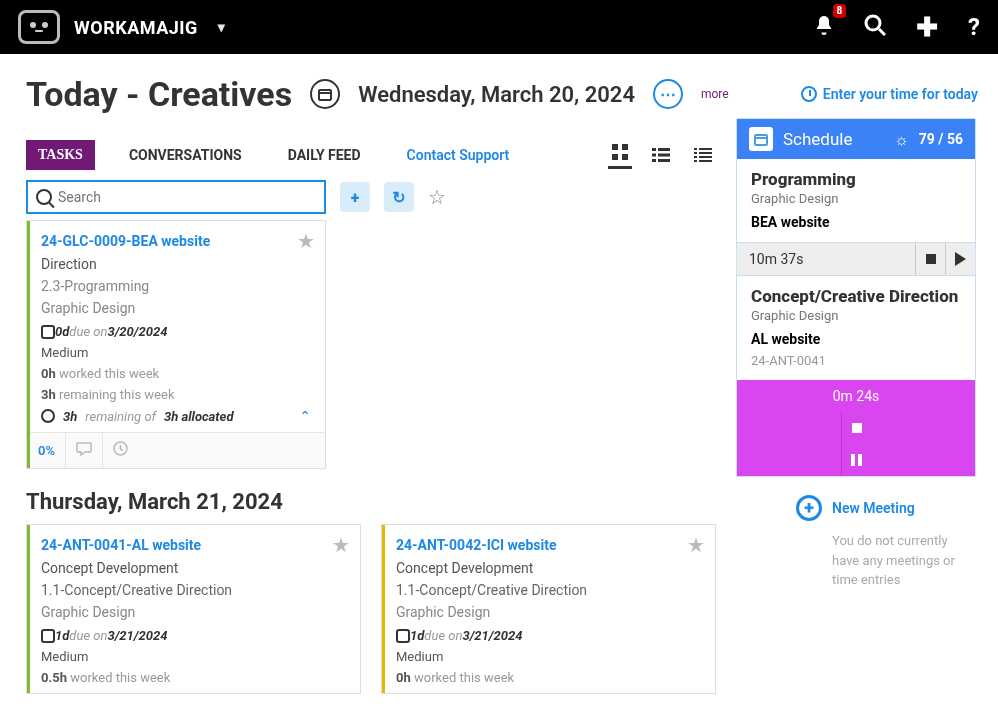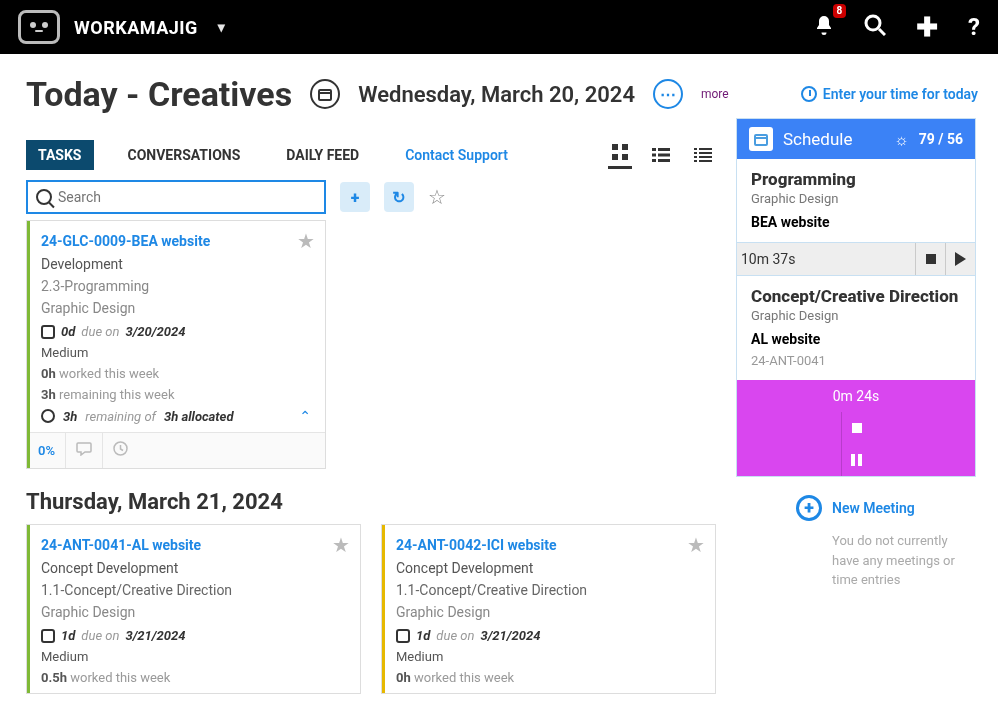--- a/index.html
+++ b/index.html
@@ -24,21 +24,21 @@
   .dateText { font-size:22px; font-weight:600; }
   .moreBtn { width:30px; height:30px; border:2px solid #1e88e5; border-radius:50%; color:#1e88e5; display:flex; align-items:center; justify-content:center; font-weight:900; font-size:16px; cursor:pointer; }
   .moreLbl { color:#701a75; font-size:12px; }
   .enterTime { margin-left:auto; color:#1e88e5; font-size:14px; font-weight:600; display:flex; align-items:center; gap:6px; cursor:pointer; }
   .clockIcon { width:16px; height:16px; border:2px solid #1e88e5; border-radius:50%; position:relative; }
   .clockIcon:after { content:""; position:absolute; left:6px; top:2px; width:2px; height:6px; background:#1e88e5; transform-origin:bottom; }
 
   
   .tabsRow { display:flex; align-items:center; margin-top:22px; gap:22px; }
   .tab { font-size:14px; font-weight:700; padding:7px 12px; cursor:pointer; }
-  .tab.active { background:#0c4a6e; color:#fff; }
+  .tab.active { background:#701a75; color:#fff;font-family:Liberation Serif, serif; }
   .tab.link { color:#1e88e5; font-weight:600;}
   .viewBtns { margin-left:auto; display:flex; gap:16px; align-items:center; }
   .viewBtn { font-size:18px; cursor:pointer; color:#333; padding:2px 4px;}
   .viewBtn.active { border-bottom:3px solid #333; padding-bottom:2px;}
 
   
   .searchRow { display:flex; align-items:center; margin-top:10px; gap:14px;}
   .searchBox { flex:0 0 300px; height:34px; border:2px solid #1e88e5; display:flex; align-items:center; padding:0 8px; gap:6px;}
   .searchBox input { border:none; outline:none; font-size:14px; flex:1; color:#777;}
   .searchIcon { width:16px; height:16px; border:2px solid #333; border-radius:50%; position:relative; }
@@ -52,21 +52,21 @@
   .rightCol { flex:0 0 240px;}
 
   
   .card { border:1px solid #ddd; position:relative; margin-top:6px; }
   .card .stripe { position:absolute; left:0; top:0; bottom:0; width:3px; }
   .card .body { padding:10px 14px 8px 14px;}
   .projLink { color:#1e88e5; font-weight:700; font-size:14px;}
   .cardStar { position:absolute; right:10px; top:8px; color:#bbb; font-size:20px; cursor:pointer;}
   .line { font-size:14px; color:#555; margin-top:6px;}
   .line.small { font-size:13px;}
-  .dueRow { display:flex; align-items:center; gap:6px; font-size:13px; margin-top:8px; color:#333;}
+  .dueRow { display:flex; align-items:center; font-size:13px; margin-top:8px; color:#333;}
   .calMini { width:14px; height:14px; border:2px solid #333; border-radius:3px;}
   .muted { color:#999;}
   .bold { font-weight:700;}
   .italic { font-style:italic;}
   .clockRow { display:flex; align-items:center; gap:8px; font-size:13px; margin-top:6px;}
   .clockMini { width:14px; height:14px; border:2px solid #333; border-radius:50%;}
   .chevUp { margin-left:auto; color:#1e88e5; font-size:14px; cursor:pointer;}
   .cardFooter { border-top:1px solid #e5e5e5; background:#fafafa; display:flex; align-items:center; font-size:13px; color:#999;}
   .cardFooter .noupd { padding:10px 14px; flex:1;}
   .cardFooter .pct { border-left:1px solid #e5e5e5; padding:10px 10px; color:#1e88e5; font-weight:600;}
@@ -85,21 +85,21 @@
   .schedHead .sun { font-size:16px; }
   .schedHead .temp { font-weight:700; font-size:14px;}
   .scard { padding:10px 14px 12px 14px;}
   .scard .title { font-weight:800; font-size:17px;}
   .scard .sub { font-size:13px; color:#777; margin-top:2px;}
   .scard .link { color:#000000; font-weight:700; font-size:14px; margin-top:8px; display:block;}
   .scard .code { color:#999; font-size:13px; margin-top:6px;}
   .timerRow { display:flex; align-items:center; font-size:14px;}
   .timerRow.grey { background:#eee; color:#333;}
   .timerRow.green { background:#d946ef; color:#fff;flex-direction:column;}
-  .timerRow .t { padding:8px 4px; flex:1;}
+  .timerRow .t { padding:8px 12px; flex:1;}
   .timerRow .btn { width:30px; height:32px; display:flex; align-items:center; justify-content:center; border-left:1px solid rgba(0,0,0,0.15); cursor:pointer;}
   .bd-top { border-top:1px solid #c8e0f2;}
   .stopSq { width:10px; height:10px; background:#333;}
   .playTri { width:0; height:0; border-left:11px solid #333; border-top:7px solid transparent; border-bottom:7px solid transparent;}
   .stopW { width:10px; height:10px; background:#fff;}
   .pauseW { display:flex; gap:3px;}
   .pauseW span { width:4px; height:12px; background:#fff;}
 
   .newMeeting { display:flex; align-items:center; gap:10px; margin:18px 0 10px 60px; color:#1e88e5; font-size:14px; font-weight:600; cursor:pointer;}
   .plusCircle { width:26px; height:26px; border:3px solid #1e88e5; border-radius:50%; display:flex; align-items:center; justify-content:center; color:#1e88e5; font-weight:900; font-size:18px; line-height:1;}
@@ -208,21 +208,21 @@
         <span class="chipBtn">+</span>
         <span class="chipBtn">↻</span>
         <span class="starBtn">☆</span>
       </div>
 
       <div class="card" style="width:300px;">
         <div class="stripe" style="background:#7fb936;"></div>
         <span class="cardStar">★</span>
         <div class="body">
           <a class="projLink">24-GLC-0009-BEA website</a>
-          <div class="line">Development</div>
+          <div class="line">Direction</div>
           <div class="line" style="color:#888">2.3-Programming</div>
           <div class="line" style="color:#888">Graphic Design</div>
           <div class="dueRow">
             <span class="calMini"></span>
             <span class="bold italic">0d</span>
             <span class="muted italic">due on</span>
             <span class="bold italic">3/20/2024</span>
           </div>
           <div class="line small">Medium</div>
           <div class="line small"><span class="bold">0h</span> <span class="muted">worked this week</span></div>

